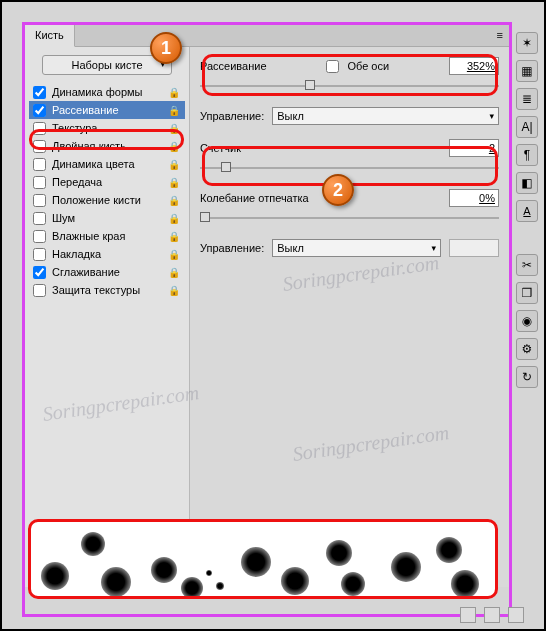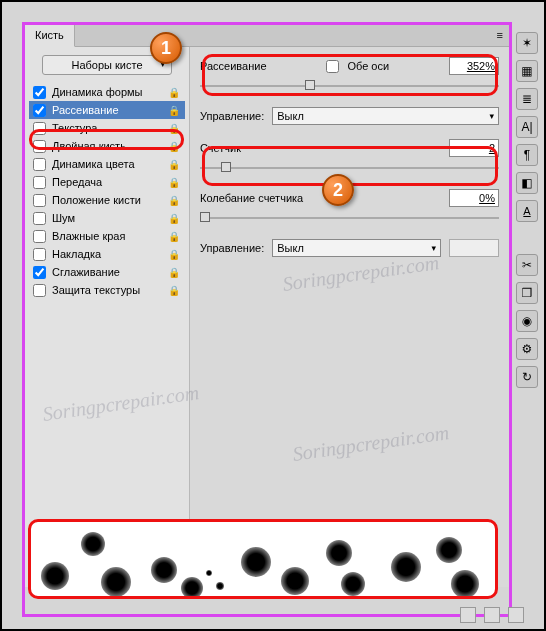--- a/index.html
+++ b/index.html
@@ -143,21 +143,21 @@
             <label>Счетчик</label>
             <div class="gap"></div>
             <input class="numbox" value="2" style="">
           </div>
           <div class="slider">
               <div class="thumb" style="left:7%"></div>
             </div>
         </div>
         <div class="ctrl">
           <div class="row1">
-            <label>Колебание счетчика</label>
+            <label>Колебание отпечатка</label>
             <div class="gap"></div>
             <input class="numbox" value="0%" style="">
           </div>
           <div class="slider">
               <div class="thumb" style="left:0"></div>
             </div>
         </div>
         <div class="dd">
           <label>Управление:</label>
           <div class="select">

